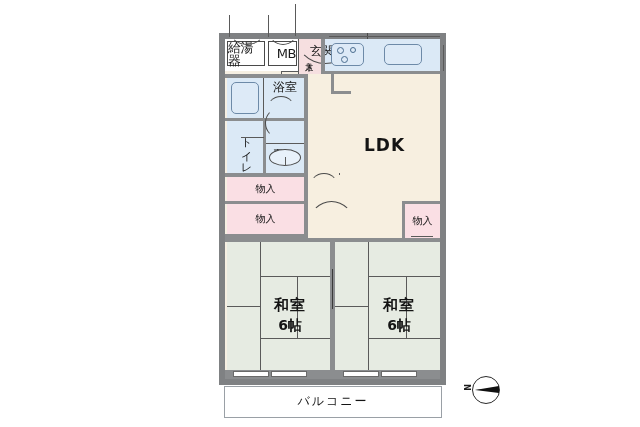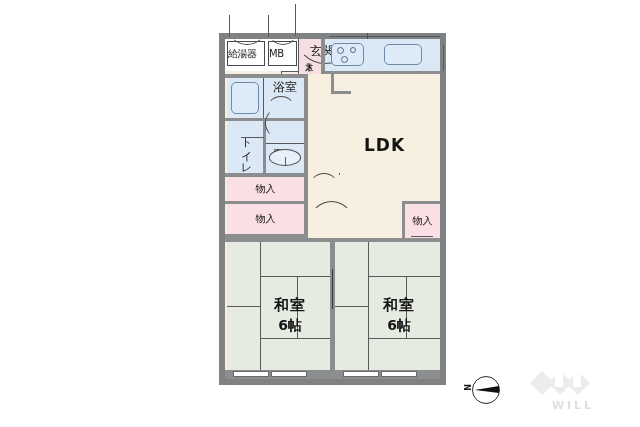--- a/index.html
+++ b/index.html
@@ -50,22 +50,22 @@
 
   
   .wall { position: absolute; background: #8b8d8f; }
 
   
   .box {
     position: absolute;
     border: 1px solid #4a4a4a;
     display: flex;
     align-items: center;
-    justify-content: flex-start;
-    font-size: 10px;
+    justify-content: flex-end;
+    font-size: 13px;
     color: #1a1a1a;
     letter-spacing: -0.5px;
     line-height: 1;
   }
 
   
   .lbl {
     position: absolute;
     color: #141414;
     line-height: 1.15;
@@ -254,34 +254,27 @@
     <div class="wall" style="left:6px;top:337px;width:215px;height:9px;"></div>
     <div class="abs" style="left:14px;top:338px;width:36px;height:6px;background:#ffffff;border:1px solid #6a6a6a;"></div>
     <div class="abs" style="left:52px;top:338px;width:36px;height:6px;background:#ffffff;border:1px solid #6a6a6a;"></div>
     <div class="abs" style="left:124px;top:338px;width:36px;height:6px;background:#ffffff;border:1px solid #6a6a6a;"></div>
     <div class="abs" style="left:162px;top:338px;width:36px;height:6px;background:#ffffff;border:1px solid #6a6a6a;"></div>
 
     <div class="ln ln-v" style="left:224px;top:12px;height:26px;"></div>
 
   </div>
 
+  <div id="balcony">
+    <div class="lbl">バルコニー</div>
+  </div>
 
   <div id="compass">
     <div class="circ"></div>
     <div class="n">N</div>
     <svg width="34" height="34" style="position:absolute;left:0;top:0;">
       <polygon points="33,14 9,16 33,19" fill="#111111"></polygon>
       <polygon points="9,16 33,12 33,16" fill="#111111"></polygon>
     </svg>
   </div>
 
-  <div id="will">
-    <svg width="90" height="32" style="position:absolute;left:0;top:0;">
-      <polygon points="14,2 26,14 14,26 2,14" fill="#d6d6d6"></polygon>
-      <polygon points="32,2 44,14 32,26 20,14" fill="#d6d6d6"></polygon>
-      <polygon points="50,2 62,14 50,26 38,14" fill="#d6d6d6"></polygon>
-      <rect x="27" y="0" width="8" height="18" fill="#ffffff"></rect>
-      <rect x="45" y="0" width="8" height="18" fill="#ffffff"></rect>
-    </svg>
-    <div class="word">WILL</div>
-  </div>
 
 </div>
 
 </body></html>

